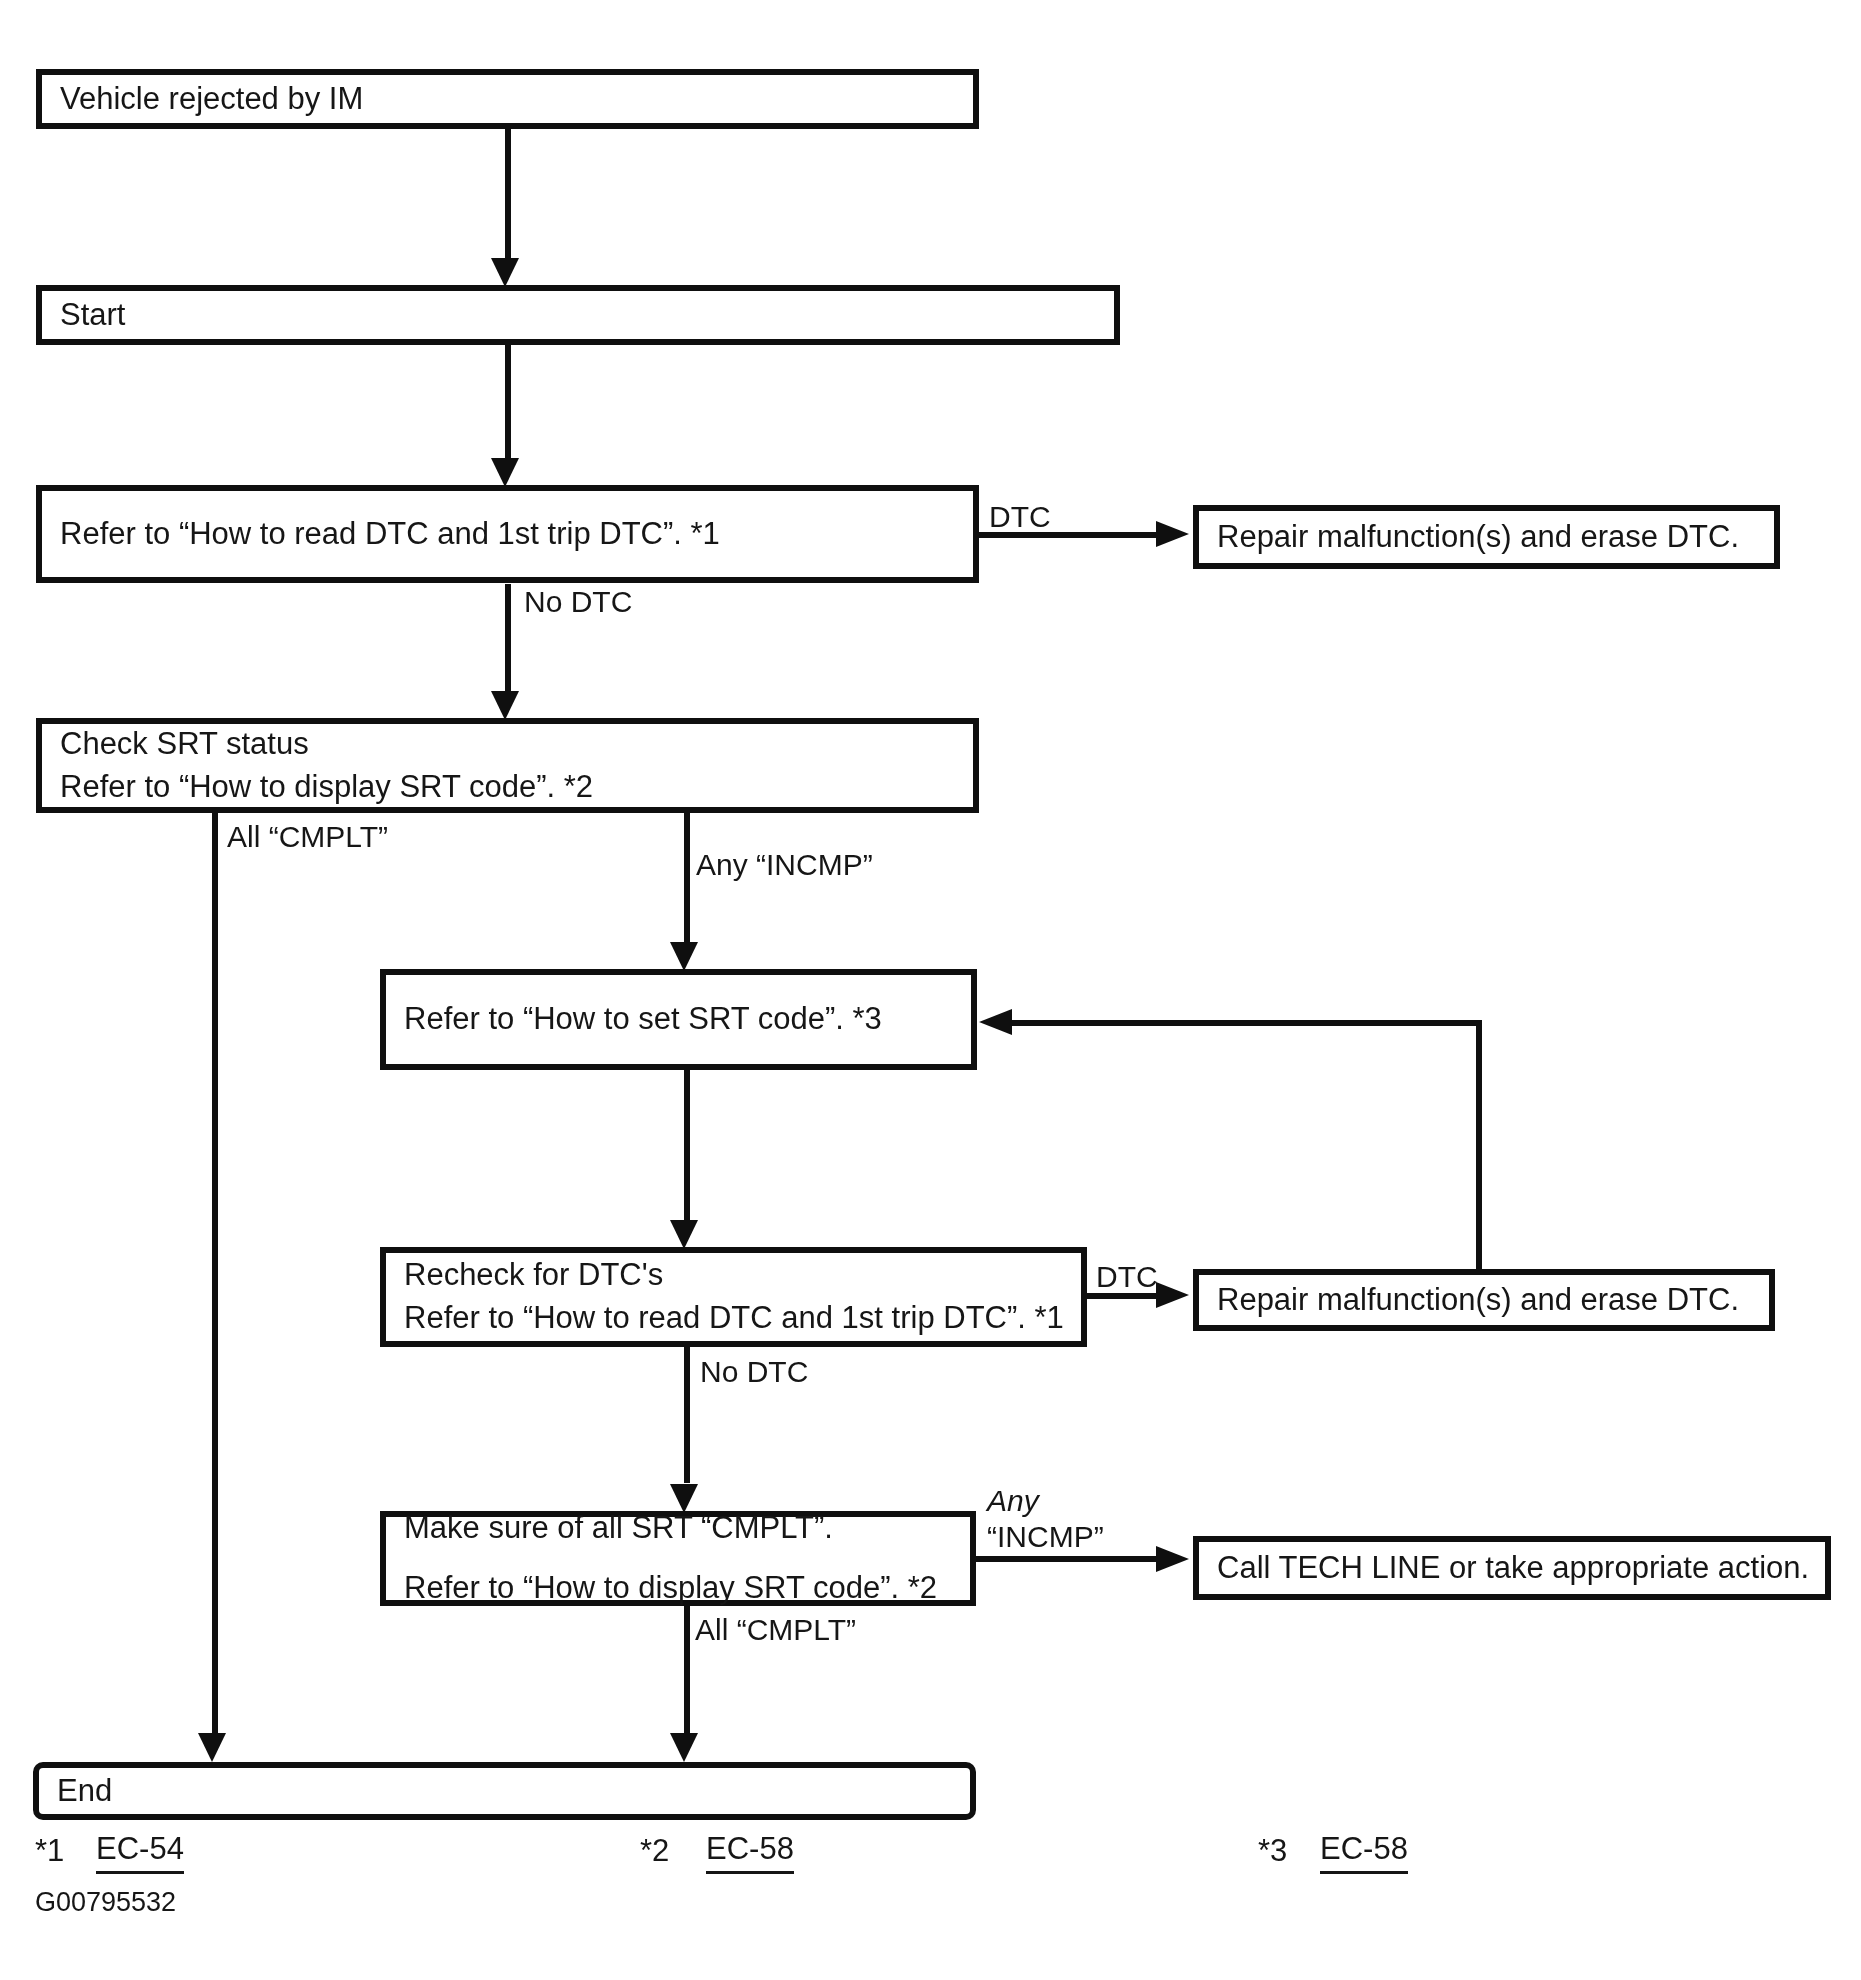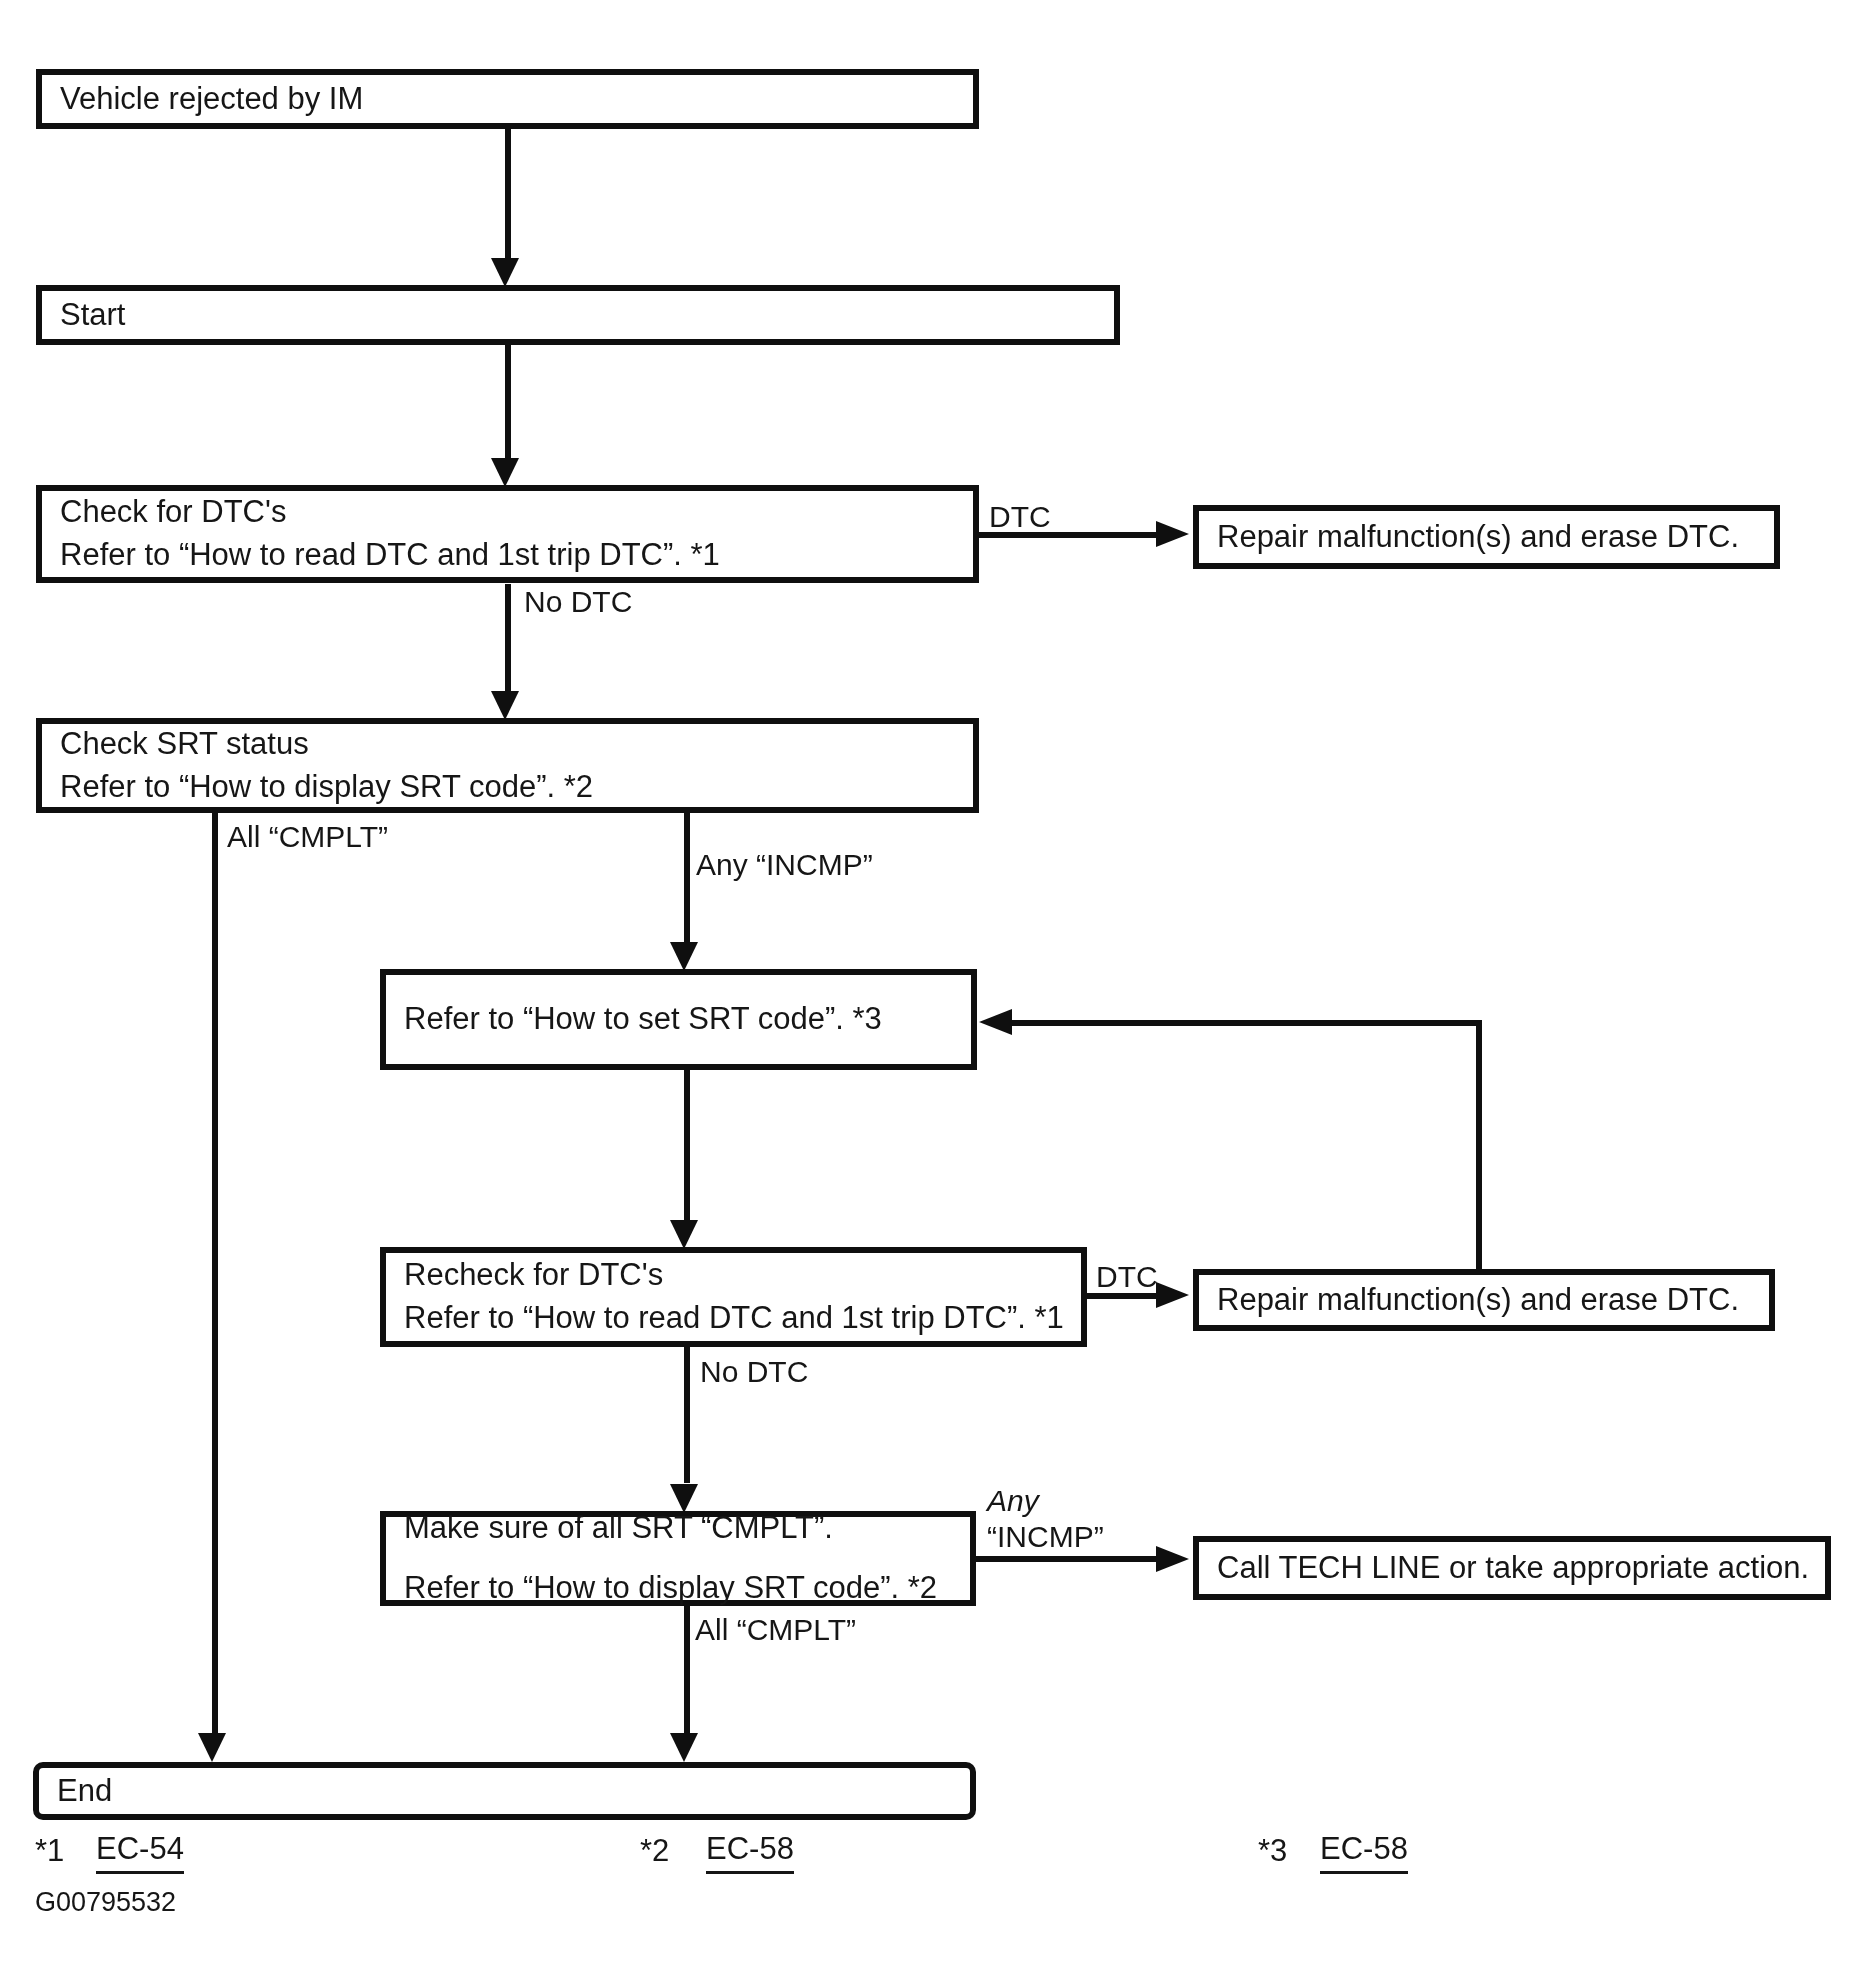--- a/index.html
+++ b/index.html
@@ -85,21 +85,20 @@
 
   <div class="box" style="left:36px;top:69px;width:943px;height:60px;">
     <div class="ln">Vehicle rejected by IM</div>
   </div>
 
   <div class="box" style="left:36px;top:285px;width:1084px;height:60px;">
     <div class="ln">Start</div>
   </div>
 
   <div class="box" style="left:36px;top:485px;width:943px;height:98px;">
-    <div class="ln">Check for DTC's</div>
     <div class="ln">Refer to “How to read DTC and 1st trip DTC”. *1</div>
   </div>
 
   <div class="box" style="left:1193px;top:505px;width:587px;height:64px;">
     <div class="ln">Repair malfunction(s) and erase DTC.</div>
   </div>
 
   <div class="box" style="left:36px;top:718px;width:943px;height:95px;">
     <div class="ln">Check SRT status</div>
     <div class="ln">Refer to “How to display SRT code”. *2</div>

